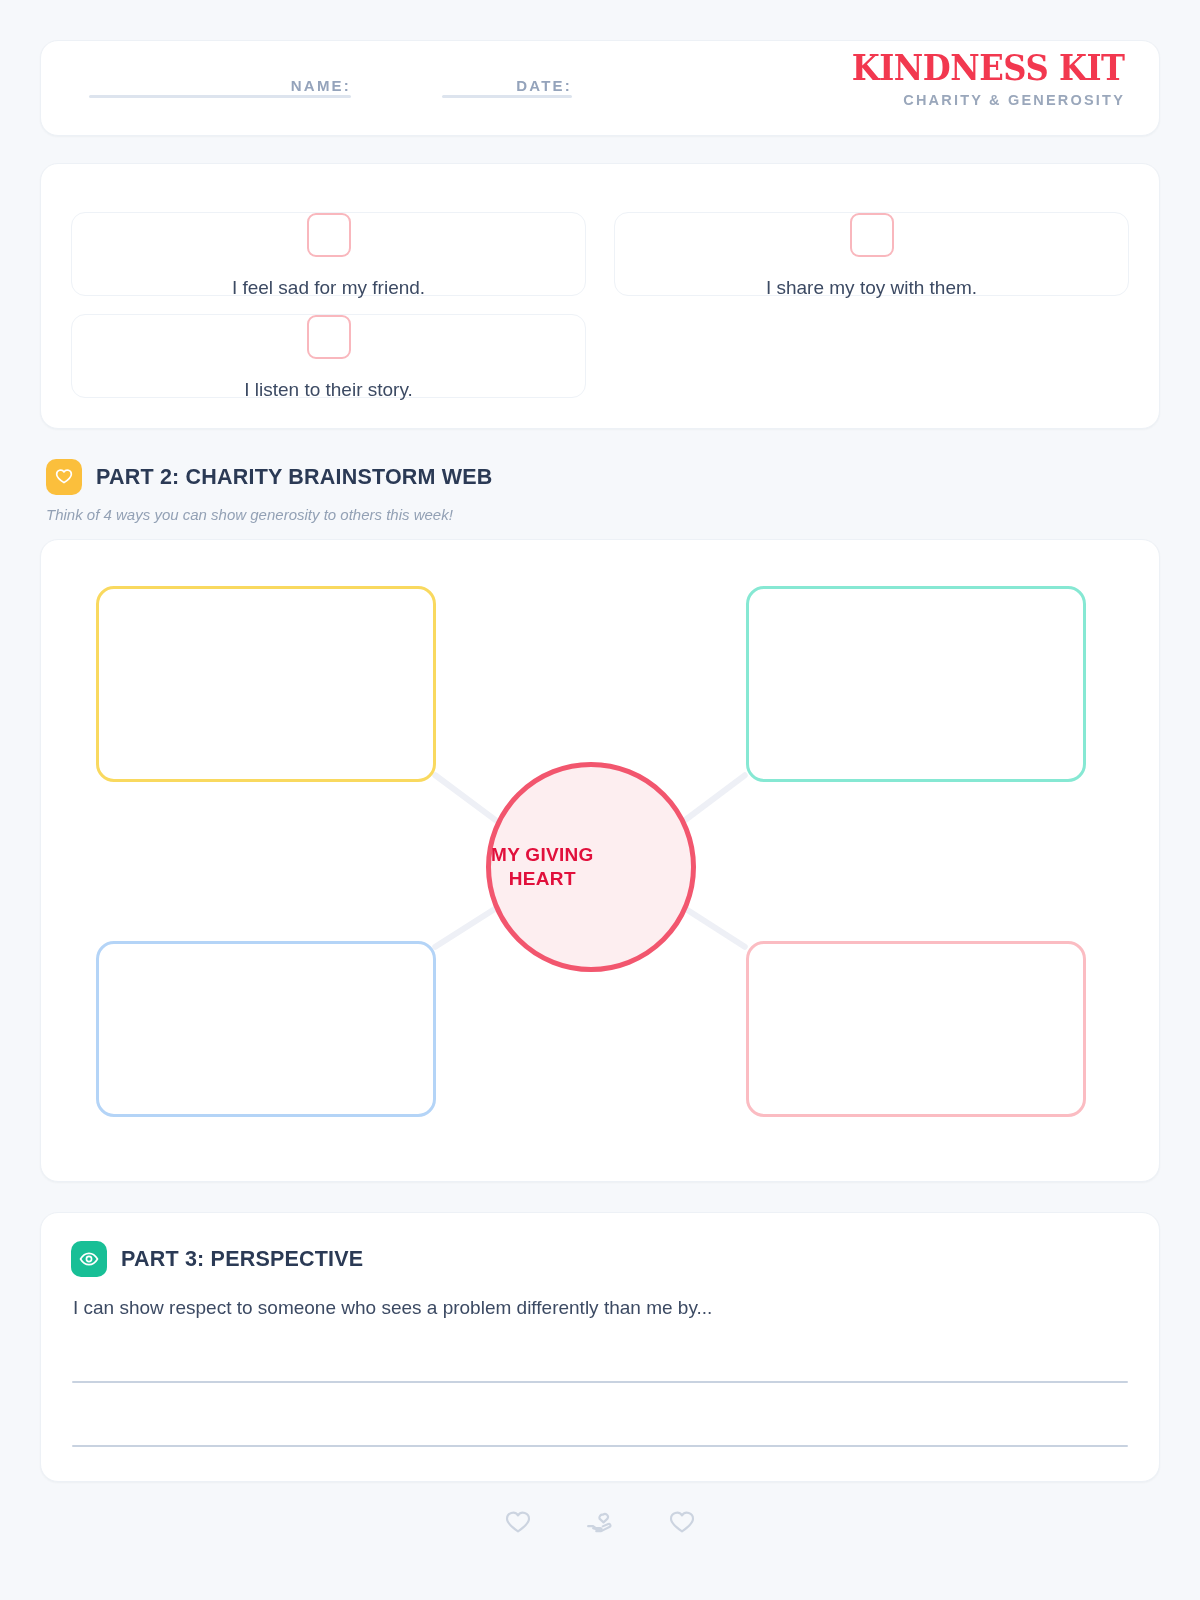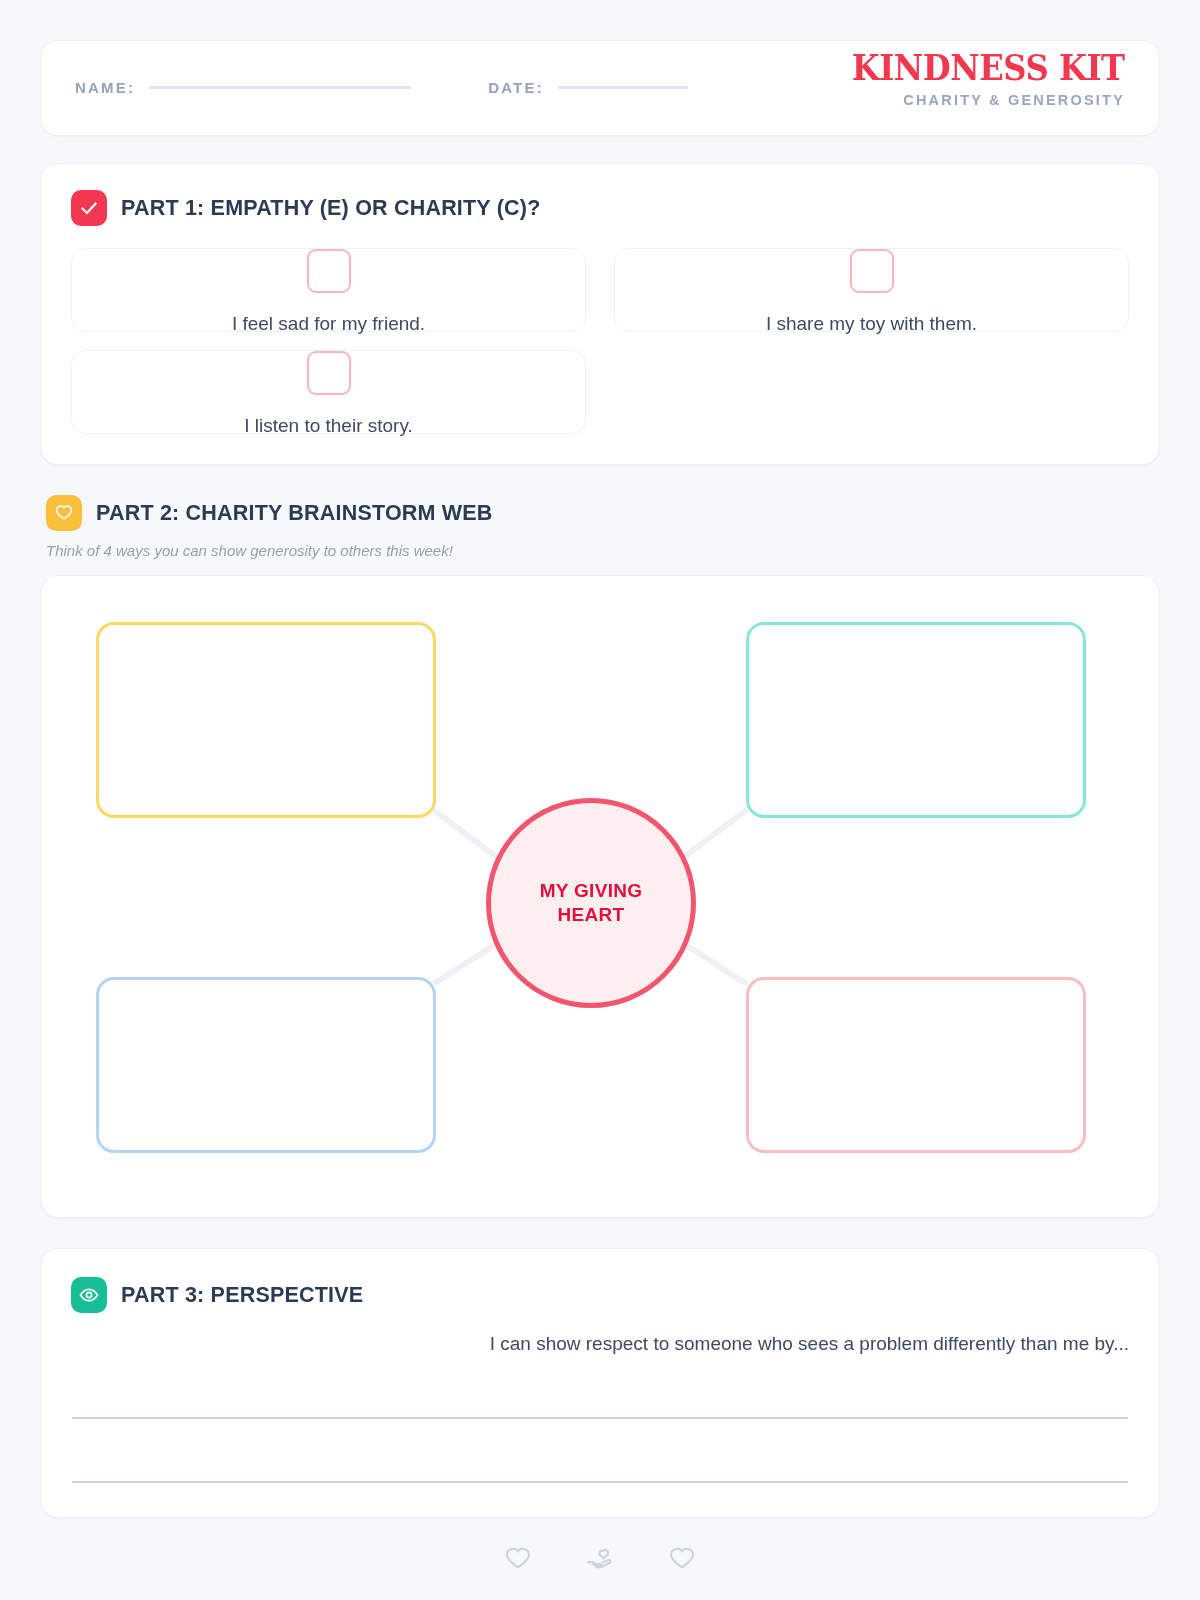--- a/index.html
+++ b/index.html
@@ -18,21 +18,21 @@
     box-shadow: 0 1px 2px rgba(30,41,59,0.04);
   }
 
   
   .header {
     height: 96px;
     display: flex; align-items: center;
     padding: 0 34px;
     position: relative;
   }
-  .field { display: flex; align-items: center; }
+  .field { display: flex; align-items: flex-end; flex-direction: column; }
   .field-label {
     font-size: 15px; font-weight: 700; letter-spacing: 2.2px;
     color: #94a3bb; line-height: 1;
     padding-bottom: 2px;
   }
   .field-line {
     height: 3px; background: #dde4ee; border-radius: 2px;
     margin-left: 14px; margin-bottom: 1px;
   }
   .field-name .field-line { width: 262px; }
@@ -114,31 +114,31 @@
   .wb-bl { left: 55px;  top: 401px; width: 340px; height: 176px; border-color: #b4d4f7; }
   .wb-br { left: 705px; top: 401px; width: 340px; height: 176px; border-color: #fbbcc2; }
 
   .hub {
     position: absolute;
     left: 445px; top: 222px;
     width: 210px; height: 210px;
     border-radius: 50%;
     background: #fdeef0;
     border: 5px solid #f2566e;
-    display: flex; align-items: center; justify-content: center;
+    display: flex; align-items: center; 
     text-align: center;
   }
   .hub-text {
     font-size: 19px; font-weight: 800; color: #e1103c;
     line-height: 1.25; letter-spacing: 0.3px;
     white-space: pre-line;
   }
 
   
-  .part3 { margin-top: 30px; padding: 28px 30px 34px 30px; text-align: right; }
+  .part3 { margin-top: 30px; padding: 28px 30px 34px 30px; }
   .part3-prompt {
     margin-top: 20px; padding-left: 2px;
     font-size: 19px; color: #3c4a63;
   }
   .write-line {
     height: 2px; background: #c8d2e0; border-radius: 2px;
     margin: 0 1px;
   }
   .wl1 { margin-top: 62px; }
   .wl2 { margin-top: 62px; }
@@ -164,28 +164,20 @@
       <span class="field-label">DATE:</span>
       <span class="field-line"></span>
     </div>
     <div class="brand">
       <div class="brand-title">KINDNESS KIT</div>
       <div class="brand-sub">CHARITY &amp; GENEROSITY</div>
     </div>
   </div>
 
   <div class="card part1">
-    <div class="sec-head">
-      <span class="sec-badge" style="background:#f2384f">
-        <svg width="20" height="20" viewBox="0 0 24 24" fill="none" stroke="#ffffff" stroke-width="2.6" stroke-linecap="round" stroke-linejoin="round">
-            <polyline points="4 12.5 9.5 18 20 6.5"></polyline>
-          </svg>
-      </span>
-      <span class="sec-title">PART 1: EMPATHY (E) OR CHARITY (C)?</span>
-    </div>
     <div class="check-grid">
       <div class="check-item">
         <span class="check-box"></span>
         <span class="check-text">I feel sad for my friend.</span>
       </div>
       <div class="check-item">
         <span class="check-box"></span>
         <span class="check-text">I share my toy with them.</span>
       </div>
       <div class="check-item">

